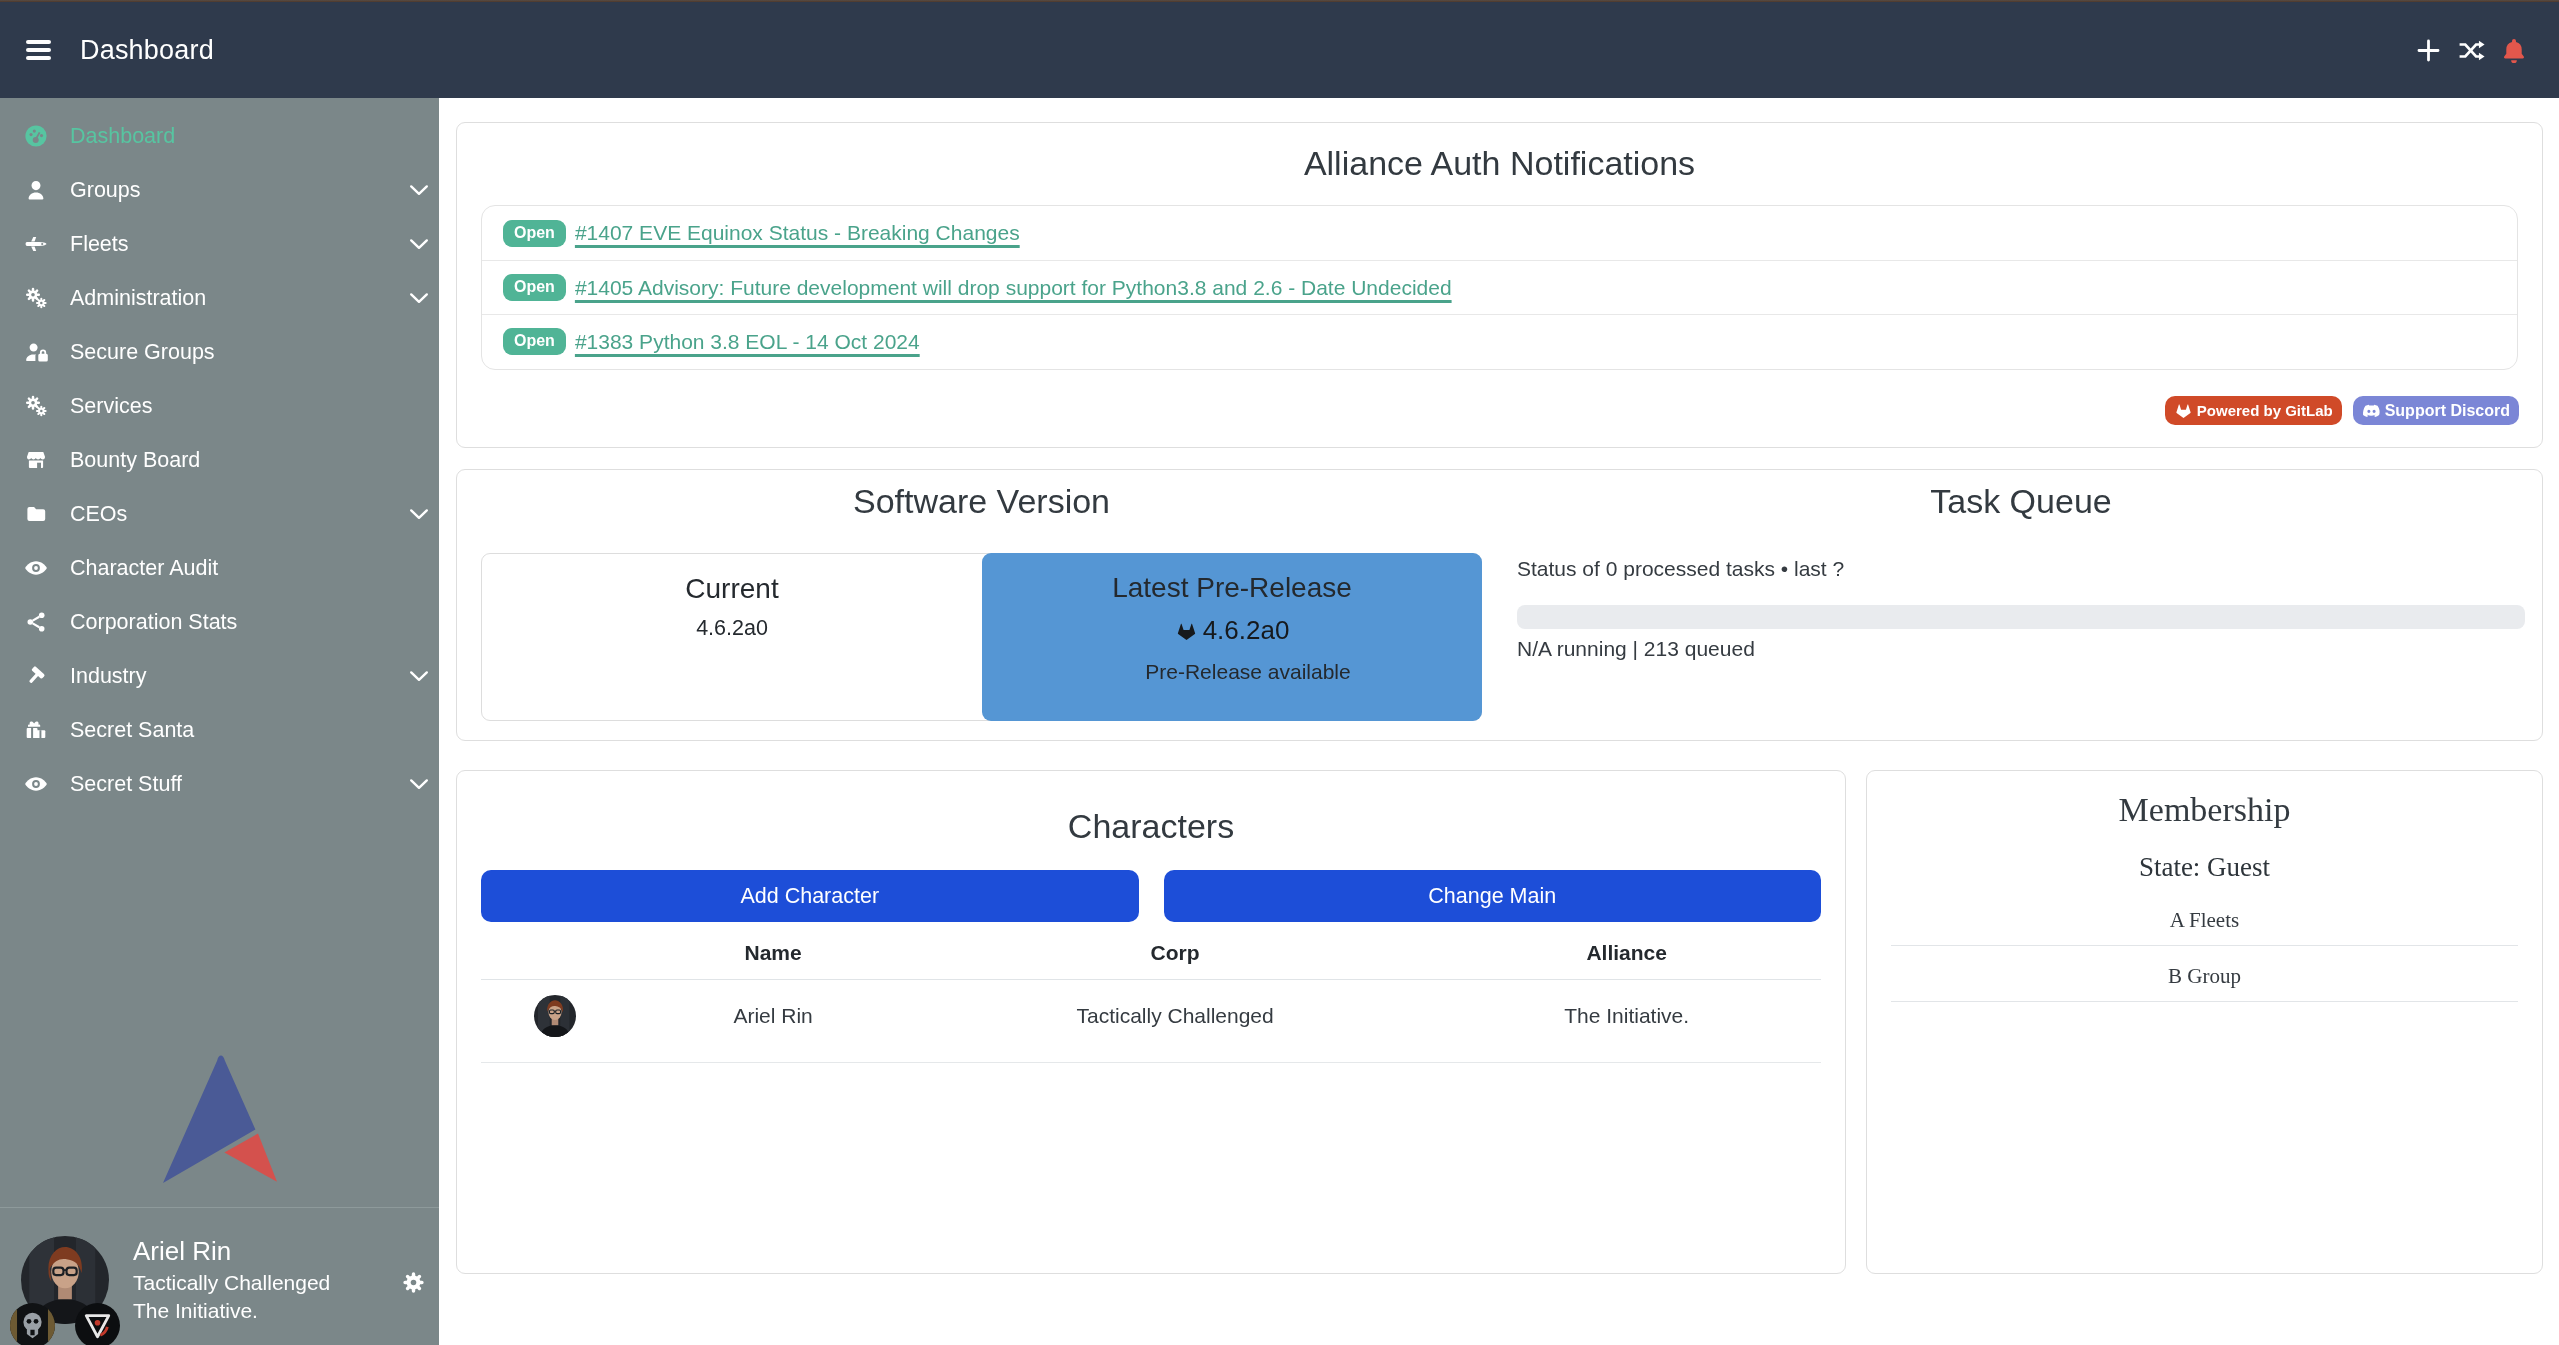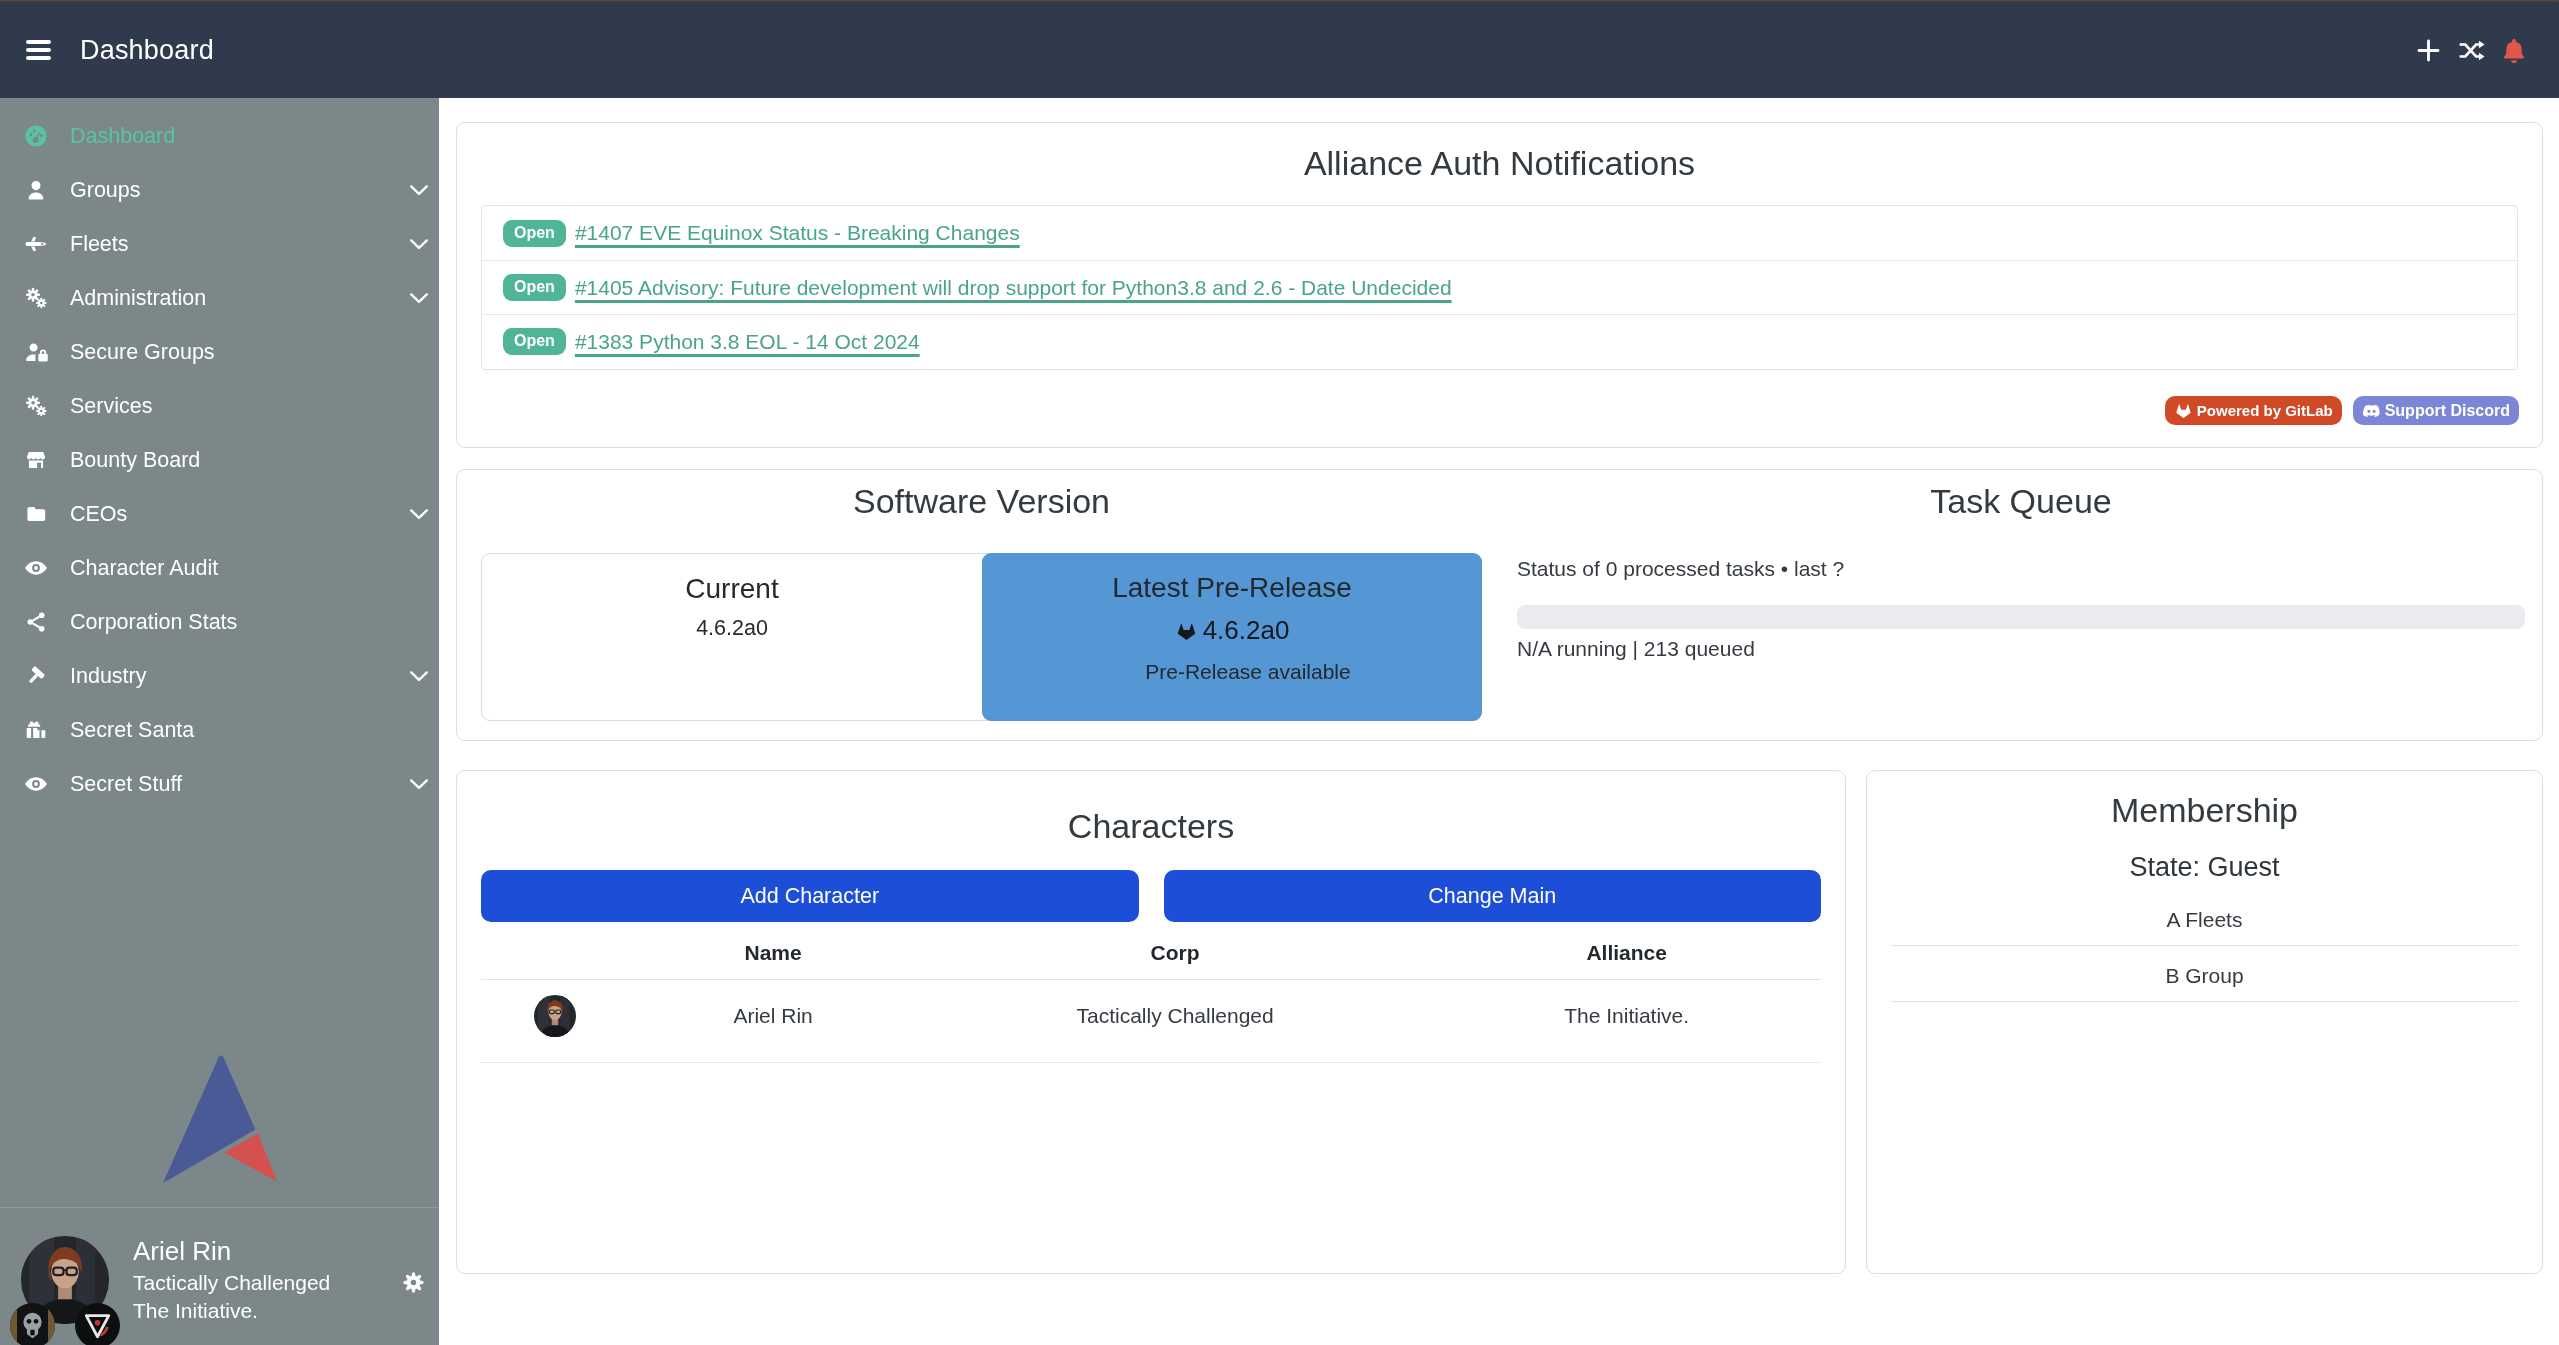--- a/index.html
+++ b/index.html
@@ -55,21 +55,21 @@
   .user-corp, .user-alli { font-size: 21px; line-height: 27px; margin-top: 1px; }
   .user-gear { position: absolute; right: 14px; top: 63px; width: 23px; height: 23px; cursor: pointer; }
   .user-gear svg { width: 100%; height: 100%; display: block; }
   
   .main { flex: 1 1 auto; padding: 24px 16px 0 17px; overflow: hidden; }
   .panel { background: #fff; border: 1px solid #dedede; border-radius: 9px; }
   .panel h2 { font-size: 34px; font-weight: 400; color: #333a40; text-align: center; line-height: 42px; }
   
   .p-notif { height: 326px; margin-bottom: 21px; padding: 0 24px; position: relative; }
   .p-notif h2 { margin-top: 19px; }
-  .notif-list { margin-top: 21px; border: 1px solid #e4e4e4; border-radius: 4px; overflow: hidden; }
+  .notif-list { margin-top: 21px; border: 1px solid #e4e4e4; border-radius: 14px; overflow: hidden; }
   .notif-row { height: 54.2px; display: flex; align-items: center; padding-left: 21px; }
   .notif-row + .notif-row { border-top: 1px solid #e8e8e8; }
   .badge-open {
     background: #50b496; color: #fff; font-size: 16px; font-weight: 700;
     padding: 5px 11px 6px; border-radius: 9px; line-height: 1;
   }
   .notif-link { color: #4aa38b; font-size: 21px; margin-left: 9px; text-decoration: underline; text-decoration-thickness: 2.5px; text-underline-offset: 5px; cursor: pointer; }
   .notif-foot { position: absolute; right: 23px; bottom: 22px; display: flex; gap: 11px; }
   .btn-badge {
     display: flex; align-items: center; gap: 4px; color: #fff; font-size: 16px; font-weight: 700;
@@ -103,21 +103,21 @@
   .btn-dark {
     flex: 1 1 0; height: 52px; background: #1d4ed8; border: none; border-radius: 10px;
     color: #fff; font-size: 21.5px; font-family: inherit; font-weight: 400;
     display: flex; align-items: center; justify-content: center; cursor: pointer;
   }
   table.char-table { width: 100%; border-collapse: collapse; }
   .char-table th { font-size: 21px; font-weight: 700; color: #24292e; padding: 19px 0 14px; border-bottom: 1px solid #e0e4e7; text-align: center; }
   .char-table td { font-size: 21px; color: #353b41; padding: 15px 0 25px; border-bottom: 1px solid #e5e8ea; text-align: center; vertical-align: middle; }
   .row-avatar { width: 42px; height: 42px; border-radius: 50%; overflow: hidden; display: inline-block; vertical-align: middle; }
   .row-avatar svg { width: 100%; height: 100%; display: block; }
-  .p-member { flex: 1 1 auto; padding: 0 24px; }
+  .p-member { flex: 1 1 auto; padding: 0 24px; font-family: Liberation Serif, serif; }
   .p-member h2 { margin-top: 18px; }
   .member-state { font-size: 27px; line-height: 34px; text-align: center; margin-top: 19px; color: #2e353b; }
   .member-list { margin-top: 6px; }
   .member-item { font-size: 21px; line-height: 26px; text-align: center; padding: 17px 0 12px; border-bottom: 1px solid #e2e5e8; }
 </style>
 </head>
 <body>
 
 <svg width="0" height="0" style="position:absolute">
   <defs>

